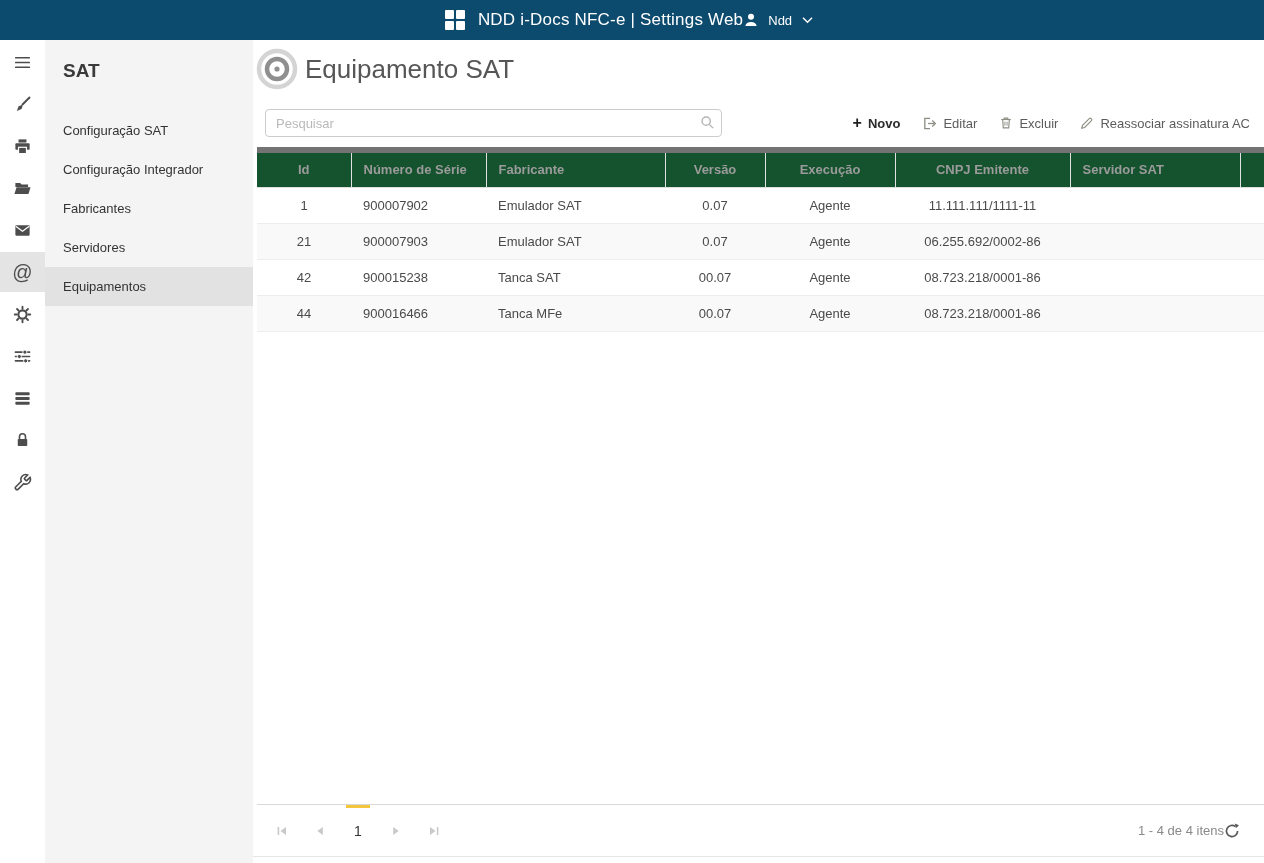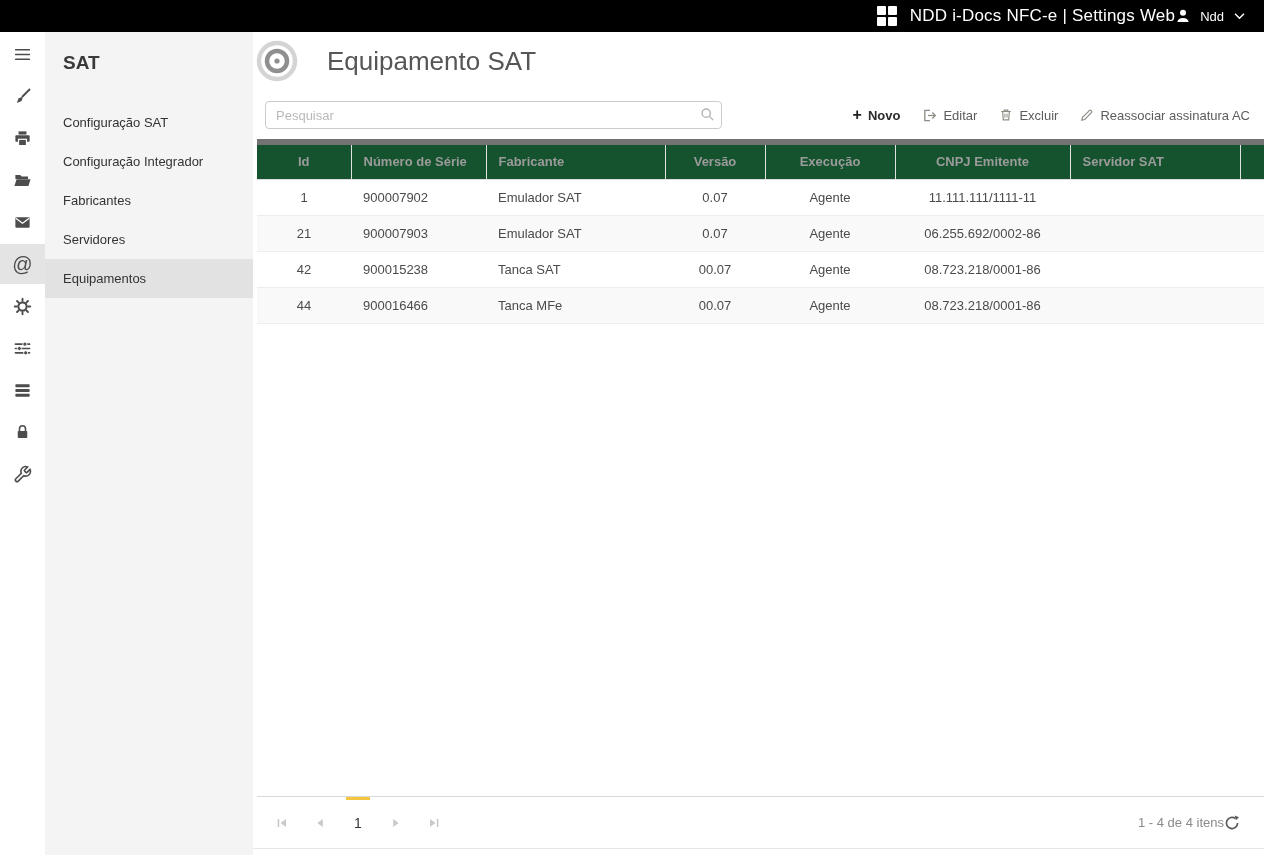--- a/index.html
+++ b/index.html
@@ -1,37 +1,37 @@
 <!DOCTYPE html>
 <html><head>
 <meta charset="utf-8">
 <style>
   *{box-sizing:border-box;margin:0;padding:0}
   html,body{width:1264px;height:863px;font-family:"Liberation Sans","DejaVu Sans",sans-serif;background:#fff;overflow:hidden}
   
-  .topbar{height:32px;background:#000000;display:flex;align-items:center;justify-content:flex-end;padding:0 18px 0 13px;color:#fff}
+  .topbar{height:40px;background:#0c4a6e;display:flex;align-items:center;justify-content:center;padding:0 18px 0 13px;color:#fff}
   .topbar-left{display:flex;align-items:center;gap:13px}
   .app-grid{display:grid;grid-template-columns:9px 9px;grid-template-rows:9px 9px;gap:2px;cursor:pointer}
   .app-grid i{background:#fff;border-radius:1px;display:block}
   .topbar-title{font-size:17px;letter-spacing:.2px}
   .user-menu{display:flex;align-items:center;gap:9px;cursor:pointer}
   .user-name{font-size:13px}
   
   .shell{display:flex;height:823px}
   .rail{width:45px;background:#fff;padding-top:2px;flex:none}
   .rail-item{width:45px;height:40px;display:flex;align-items:center;justify-content:center;color:#4d4d4d;cursor:pointer;margin-bottom:2px}
   .rail-item.selected{background:#e4e4e4}
   .rail-item .at{font-size:20px;line-height:1}
   .sidebar{width:208px;background:#f4f4f4;flex:none;padding-top:14px}
   .sidebar h2{font-size:19px;color:#3a3a3a;margin:6px 0 29px 18px;font-weight:700}
   .side-item{height:39px;display:flex;align-items:center;padding-left:18px;font-size:13px;color:#333;cursor:pointer}
   .side-item.selected{background:#e2e2e2}
   
   .main{flex:1;display:flex;flex-direction:column;background:#fff;min-width:0}
-  .page-header{display:flex;align-items:center;padding:7px 0 6px 2px;gap:28px}
+  .page-header{display:flex;align-items:center;padding:7px 0 6px 2px;gap:6px}
   .page-title{font-size:26px;color:#565656;font-weight:400}
   .grid{flex:1;display:flex;flex-direction:column;padding-left:4px;margin-bottom:6px;border-bottom:1px solid #e6e6e6}
   .grid-toolbar{display:flex;align-items:center;justify-content:space-between;padding:12px 14px 10px 8px}
   .searchbox{position:relative;width:457px}
   .searchbox input{width:100%;height:28px;border:1px solid #ccc;border-radius:4px;padding:0 30px 0 10px;font-size:13px;color:#444;outline:none;font-family:inherit;background:#fff}
   .searchbox input::placeholder{color:#b9b9b9}
   .searchbox .mag{position:absolute;right:7px;top:6px;cursor:pointer}
   .actions{display:flex;align-items:center;gap:22px}
   .action-btn{display:flex;align-items:center;gap:6px;background:none;border:none;font-size:13px;color:#5c5c5c;cursor:pointer;font-family:inherit}
   .action-btn.primary{color:#2b2b2b;font-weight:700}

